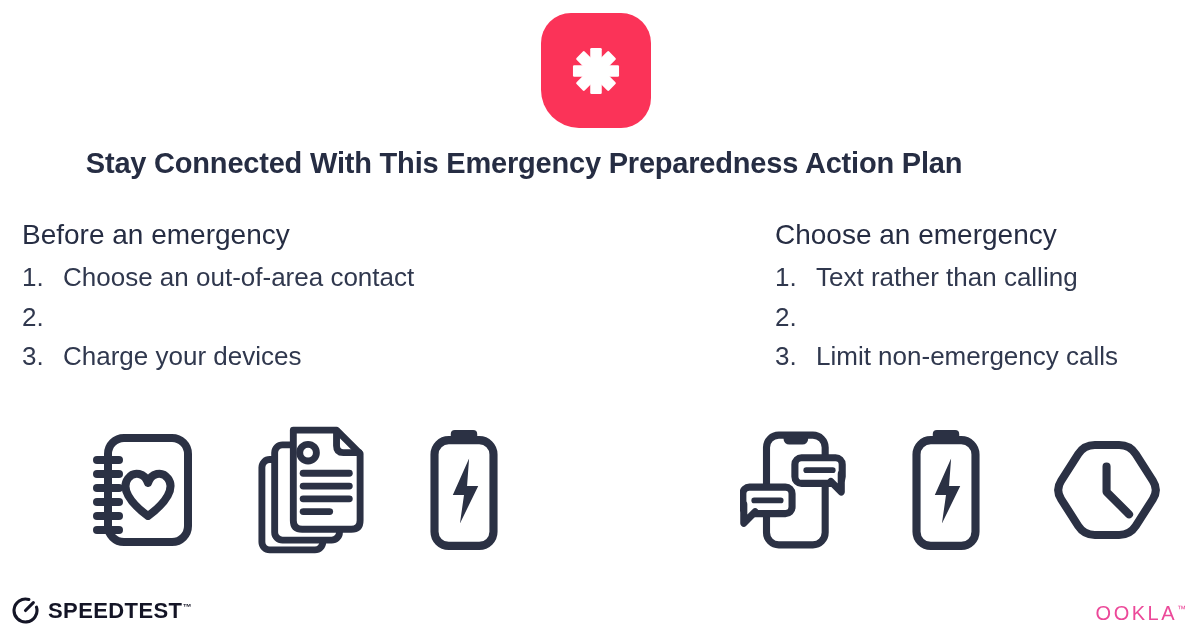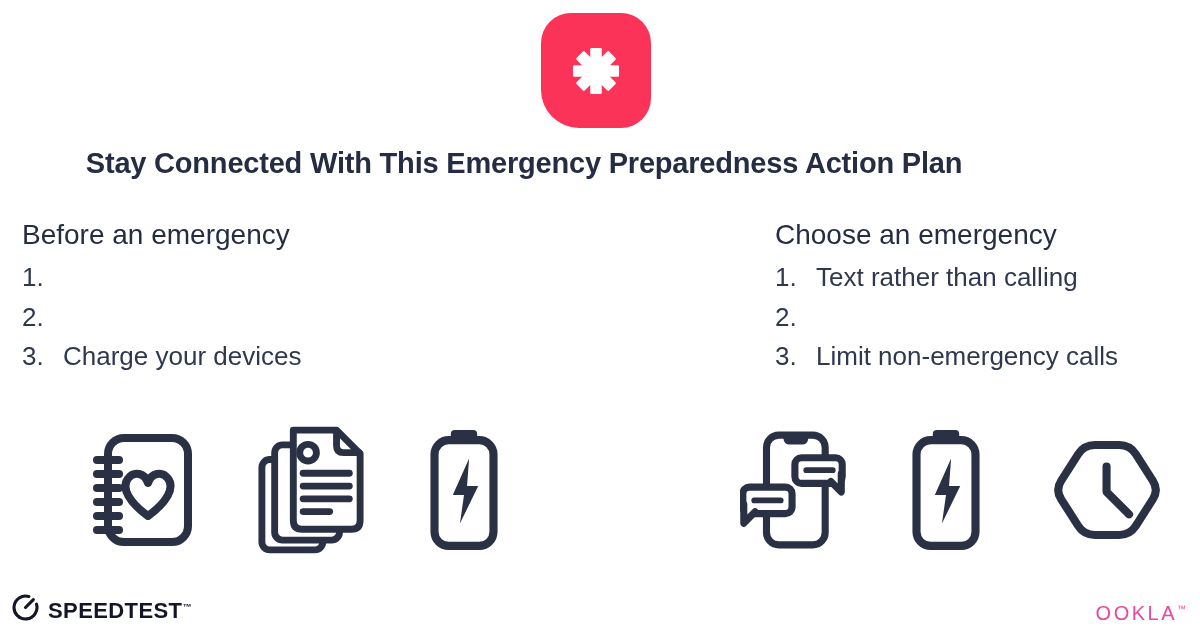--- a/index.html
+++ b/index.html
@@ -22,21 +22,21 @@
   .col-before{left:22px;width:700px;}
   .col-during{left:775px;width:420px;}
   .col h2{margin:0 0 7px 0;font-size:28px;font-weight:400;color:#262D43;}
   .row{display:flex;font-size:26px;line-height:39.5px;color:#30384E;}
   .row .num{width:27px;margin-right:14px;flex:0 0 auto;}
   .icons{position:absolute;top:424px;height:132px;display:flex;align-items:center;justify-content:space-between;}
   .icons-before{left:92px;width:406px;}
   .icons-during{left:740px;width:428px;}
   .icons svg{display:block;}
   .logo-st{
-    position:absolute;left:12px;top:594px;display:flex;align-items:flex-start;gap:9px;
+    position:absolute;left:12px;top:594px;display:flex;align-items:flex-end;gap:9px;
     color:#141526;
   }
   .logo-st .word{font-size:22px;font-weight:700;letter-spacing:0.4px;line-height:27px;}
   .logo-ookla{
     position:absolute;right:14px;top:597px;color:#ec4899;
     font-size:20px;font-weight:400;letter-spacing:2.5px;line-height:24px;text-align:center;
   }
   sup{font-size:9px;vertical-align:super;letter-spacing:0;}
 </style>
 </head>
@@ -55,20 +55,21 @@
     </svg>
   </div>
 
   <h1 class="title">Stay Connected With This Emergency Preparedness Action Plan</h1>
 
   <section class="col col-before">
     <h2>Before an emergency</h2>
     <div>
       <div class="row">
         <span class="num">1.</span>
+        <span>Choose an out-of-area contact</span>
       </div>
       <div class="row">
         <span class="num">2.</span>
       </div>
       <div class="row">
         <span class="num">3.</span>
         <span>Charge your devices</span>
       </div>
     </div>
   </section>

